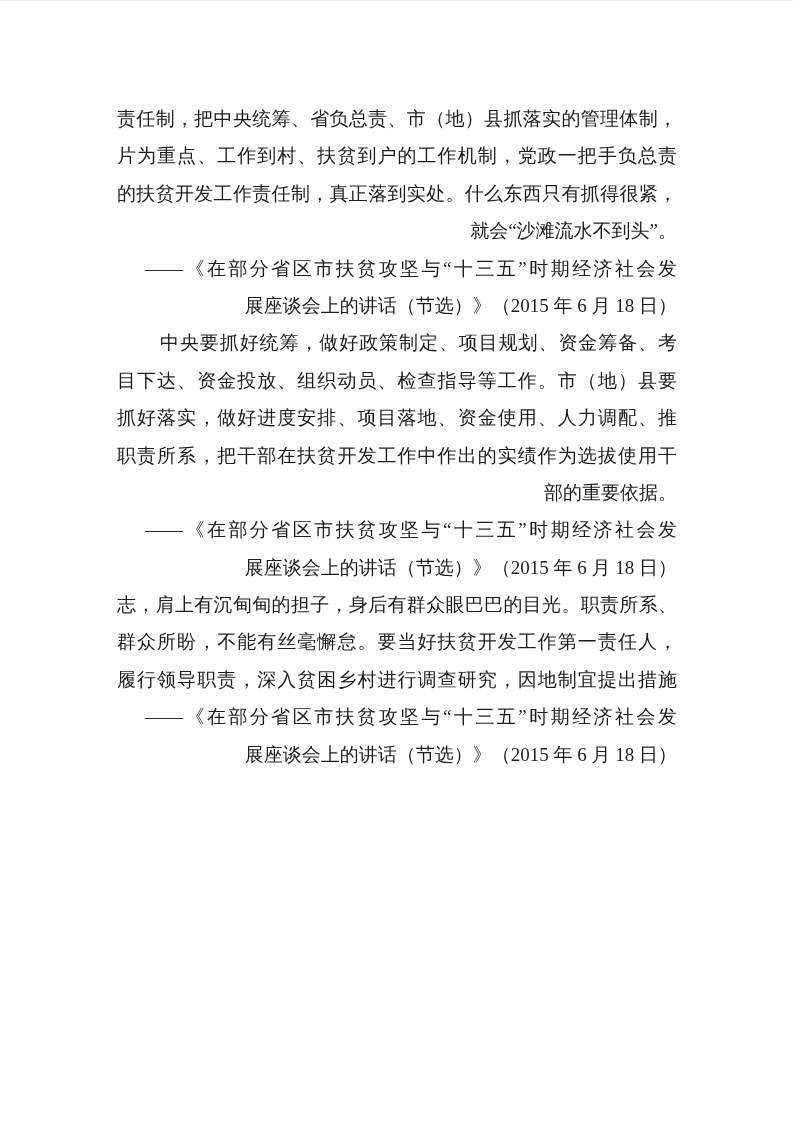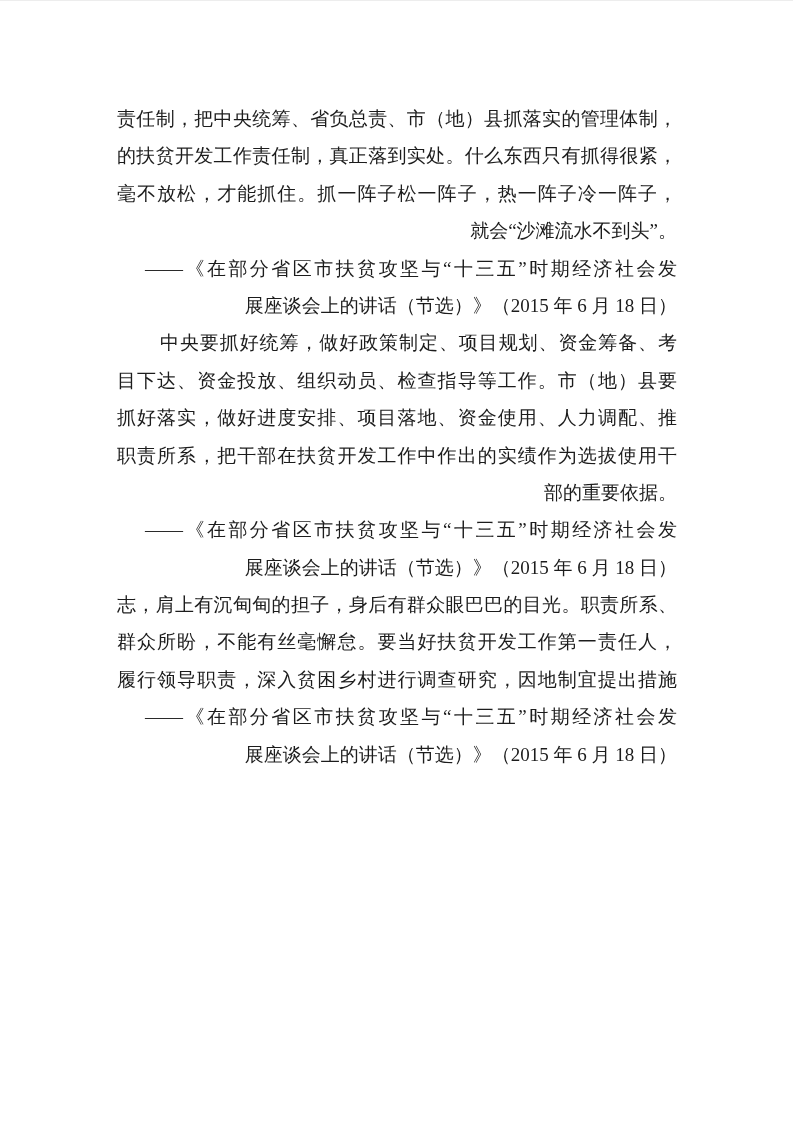--- a/index.html
+++ b/index.html
@@ -41,22 +41,22 @@
   .line.ind-p { text-indent: 43px; }
   
   .line.ind-c { text-indent: 28px; }
 </style>
 </head>
 <body>
 
 <div class="page">
   <div class="textblock">
     <div class="line j">责任制，把中央统筹、省负总责、市（地）县抓落实的管理体制，</div>
+    <div class="line j">片为重点、工作到村、扶贫到户的工作机制，党政一把手负总责</div>
     <div class="line j">的扶贫开发工作责任制，真正落到实处。什么东西只有抓得很紧，</div>
-    <div class="line j">毫不放松，才能抓住。抓一阵子松一阵子，热一阵子冷一阵子，</div>
     <div class="line">就会“沙滩流水不到头”。</div>
     <div class="line j ind-c">——《在部分省区市扶贫攻坚与“十三五”时期经济社会发</div>
     <div class="line">展座谈会上的讲话（节选）》（2015 年 6 月 18 日）</div>
     <div class="line j ind-p">中央要抓好统筹，做好政策制定、项目规划、资金筹备、考</div>
     <div class="line j">目下达、资金投放、组织动员、检查指导等工作。市（地）县要</div>
     <div class="line j">抓好落实，做好进度安排、项目落地、资金使用、人力调配、推</div>
     <div class="line j">职责所系，把干部在扶贫开发工作中作出的实绩作为选拔使用干</div>
     <div class="line">部的重要依据。</div>
     <div class="line j ind-c">——《在部分省区市扶贫攻坚与“十三五”时期经济社会发</div>
     <div class="line">展座谈会上的讲话（节选）》（2015 年 6 月 18 日）</div>

